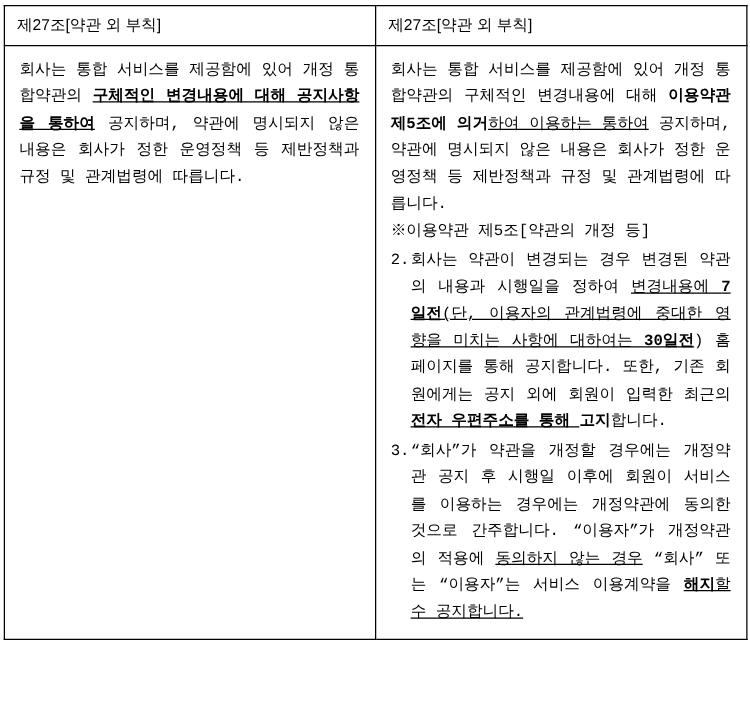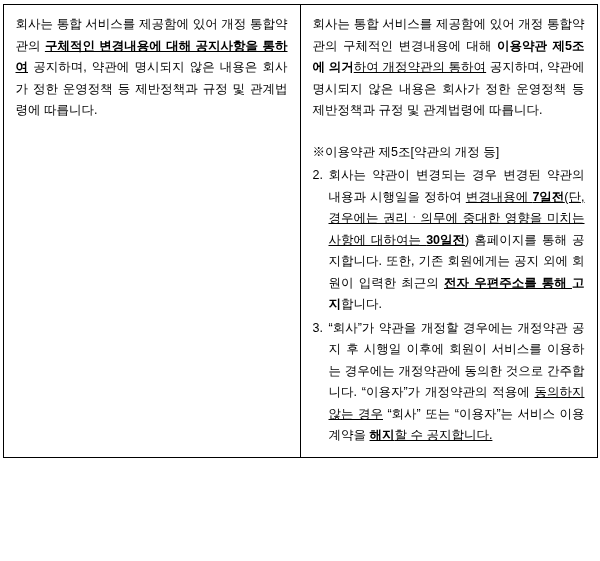--- a/index.html
+++ b/index.html
@@ -31,34 +31,34 @@
   .cell-head {
     padding: 7px 10px 7px 10px;
     font-size: 12.5px;
     line-height: 1.35;
     font-weight: 400;
   }
   .cell-body {
     padding: 9px 12px 10px 12px;
     font-size: 12.5px;
     line-height: 1.72;
+    font-family: Liberation Mono, monospace;
   }
   .para {
     text-align: justify;
     text-justify: inter-character;
     word-break: break-all;
     margin: 0 0 0 0;
   }
 
   .b { font-weight: bold; }
   .u { text-decoration: underline; }
   .bu { font-weight: bold; text-decoration: underline; }
 
   .note {
-    margin-top: 20px;
     text-align: left;
   }
   .list {
     margin: 0;
     padding: 0;
     list-style: none;
   }
   .list li {
     display: flex;
     align-items: flex-start;
@@ -77,34 +77,42 @@
     text-align: justify;
     text-justify: inter-character;
     word-break: break-all;
   }
 </style>
 </head>
 <body>
 
 <table class="doc-table">
   <tbody>
+      <tr>
+    <td class="col-left">
+      <div class="cell-head">제27조[약관 외 부칙]</div>
+    </td>
+    <td class="col-right">
+      <div class="cell-head">제27조[약관 외 부칙]</div>
+    </td>
+  </tr>
   <tr>
     <td class="col-left">
       <div class="cell-body">
         <p class="para" id="left-paragraph"><span>회사는 통합 서비스를 제공함에 있어 개정 통합약관의 </span><span class="bu">구체적인 변경내용에 대해 공지사항을 통하여</span><span> 공지하며, 약관에 명시되지 않은 내용은 회사가 정한 운영정책 등 제반정책과 규정 및 관계법령에 따릅니다.</span></p>
       </div>
     </td>
     <td class="col-right">
       <div class="cell-body">
-        <p class="para" id="right-paragraph"><span>회사는 통합 서비스를 제공함에 있어 개정 통합약관의 구체적인 변경내용에 대해 </span><span class="b">이용약관 제5조에 의거</span><span class="u">하여 개정약관의 통하여</span><span> 공지하며, 약관에 명시되지 않은 내용은 회사가 정한 운영정책 등 제반정책과 규정 및 관계법령에 따릅니다.</span></p>
+        <p class="para" id="right-paragraph"><span>회사는 통합 서비스를 제공함에 있어 개정 통합약관의 구체적인 변경내용에 대해 </span><span class="b">이용약관 제5조에 의거</span><span class="u">하여 이용하는 통하여</span><span> 공지하며, 약관에 명시되지 않은 내용은 회사가 정한 운영정책 등 제반정책과 규정 및 관계법령에 따릅니다.</span></p>
         <div class="note">※이용약관 제5조[약관의 개정 등]</div>
         <ol class="list" id="right-list">
               <li>
                 <span class="num">2.</span>
-                <span class="txt"><span>회사는 약관이 변경되는 경우 변경된 약관의 내용과 시행일을 정하여 </span><span class="u">변경내용에 </span><span class="bu">7일전</span><span class="u">(단, 경우에는 권리ㆍ의무에 중대한 영향을 미치는 사항에 대하여는 </span><span class="bu">30일전</span><span>) 홈페이지를 통해 공지합니다. 또한, 기존 회원에게는 공지 외에 회원이 입력한 최근의 </span><span class="bu">전자 우편주소를 통해 </span><span class="b">고지</span><span>합니다.</span></span>
+                <span class="txt"><span>회사는 약관이 변경되는 경우 변경된 약관의 내용과 시행일을 정하여 </span><span class="u">변경내용에 </span><span class="bu">7일전</span><span class="u">(단, 이용자의 관계법령에 중대한 영향을 미치는 사항에 대하여는 </span><span class="bu">30일전</span><span>) 홈페이지를 통해 공지합니다. 또한, 기존 회원에게는 공지 외에 회원이 입력한 최근의 </span><span class="bu">전자 우편주소를 통해 </span><span class="b">고지</span><span>합니다.</span></span>
               </li>
               <li>
                 <span class="num">3.</span>
                 <span class="txt"><span>“회사”가 약관을 개정할 경우에는 개정약관 공지 후 시행일 이후에 회원이 서비스를 이용하는 경우에는 개정약관에 동의한 것으로 간주합니다. “이용자”가 개정약관의 적용에 </span><span class="u">동의하지 않는 경우</span><span> “회사” 또는 “이용자”는 서비스 이용계약을 </span><span class="bu">해지</span><span class="u">할 수 공지합니다.</span></span>
               </li>
             </ol>
       </div>
     </td>
   </tr>
 </tbody>

